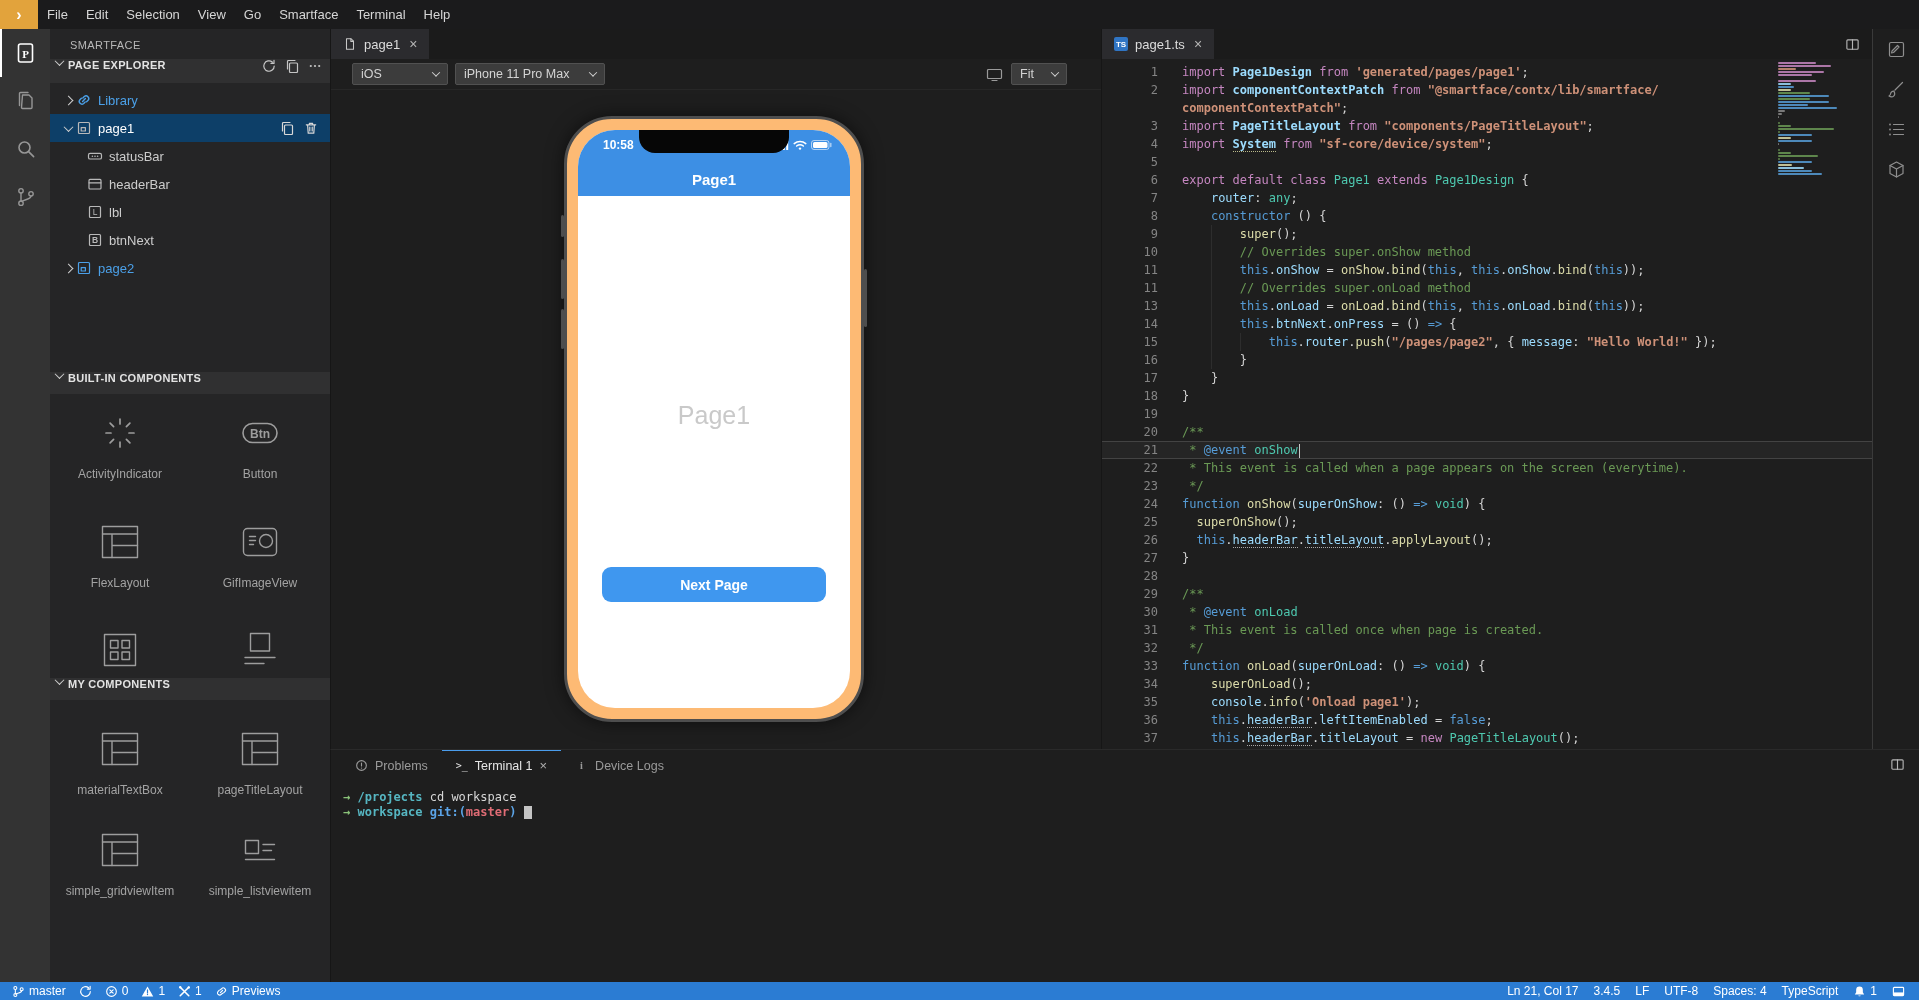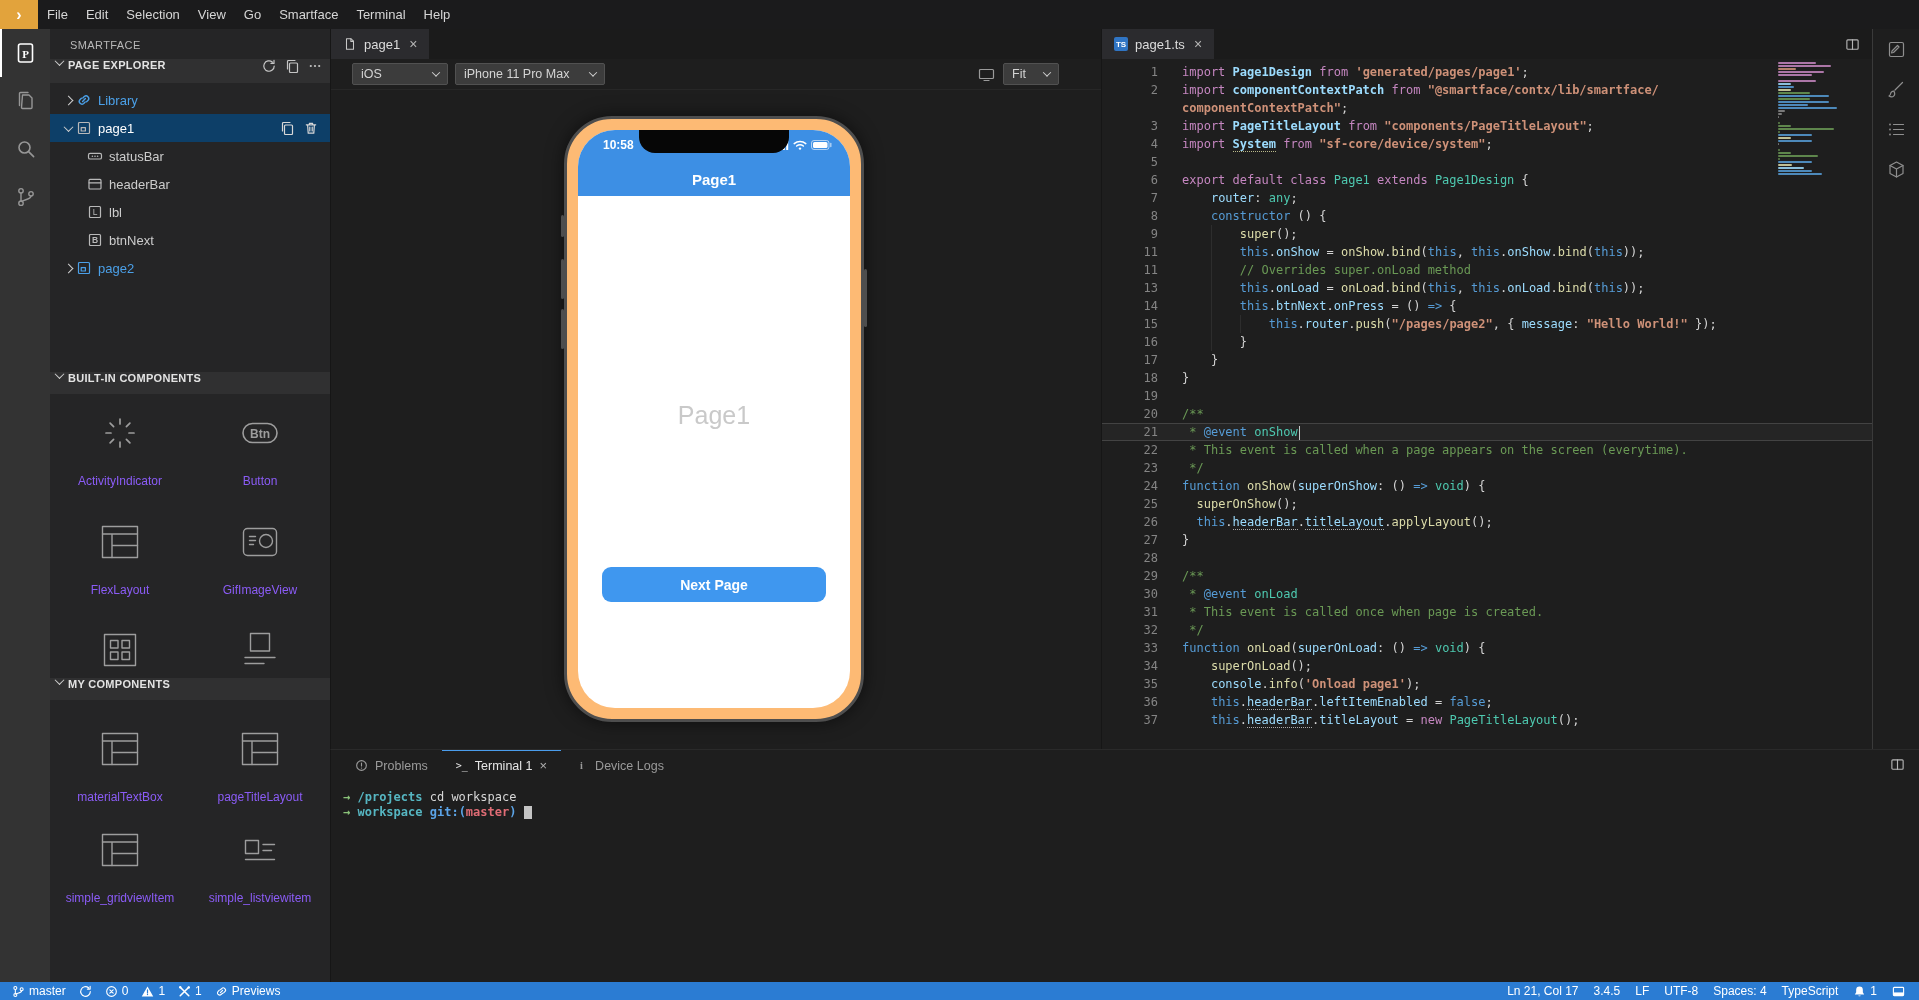--- a/index.html
+++ b/index.html
@@ -41,42 +41,42 @@
 
   .chv { display:inline-block; width:7px; height:7px; border-right:1.4px solid #cfcfcf; border-bottom:1.4px solid #cfcfcf; }
   .chv.r { transform:rotate(-45deg); }
   .chv.d { transform:rotate(45deg) translate(-1px,-1px); }
 
   #bic-grid { position:absolute; left:0; top:365px; width:280px; height:284px; overflow:hidden; }
   #myc-grid { position:absolute; left:0; top:671px; width:280px; }
   .cgrid-row { display:flex; }
   .ccell { width:140px; display:flex; flex-direction:column; align-items:center; cursor:grab; }
   .ccell .icn { width:48px; height:48px; color:#9d9d9d;text-align:center; }
-  .ccell .clabel { margin-top:17px; font-size:12px; color:#8b5cf6; }
+  .ccell .clabel { margin-top:10px; font-size:12px; color:#a3a3a3; }
   .crow-std .ccell { padding-top:15px; height:109px; }
   .crow-clip .ccell { padding-top:14px; height:66px; }
   .crow-my .ccell { padding-top:25px; height:101px; }
 
   
   .tabbar { position:absolute; left:0; top:0; right:0; height:30px; background:#1b1b1b; display:flex; align-items:stretch; }
   .tab { display:flex; align-items:center; gap:7px; padding:0 10px 0 12px; background:#2b2b2e; font-size:13px; color:#dcdcdc; cursor:pointer; }
   .tab .icn { width:14px; height:14px; color:#c8c8c8; }
   .tab .close { color:#b5b5b5; font-size:14px; line-height:1; padding:1px 2px; }
   .tsb { width:14px; height:14px; background:#3075c4; color:#fff; font-size:8px; font-weight:bold; display:flex; align-items:center; justify-content:center; border-radius:2px; }
   .tabbar .bar-acts { margin-left:auto; display:flex; align-items:center; padding-right:12px; color:#b5b5b5; }
   .bar-acts .icn { width:15px; height:15px; cursor:pointer; }
 
   
   #centerpanel { position:absolute; left:330px; top:29px; width:771px; height:720px; background:#1e1e1e; border-left:1px solid #161616; }
   #preview-toolbar { position:absolute; left:0; top:30px; width:100%; height:31px; display:flex; align-items:center; padding:0 26px 0 21px; border-bottom:1px solid #272727; }
   .select { height:22px; background:#3c3c3c; border:1px solid #515151; border-radius:2px; display:flex; align-items:center; padding:0 8px; font-size:12.5px; color:#d4d4d4; cursor:pointer; margin-right:7px; }
   .select .chv { width:6px; height:6px; margin-left:auto; border-color:#cfcfcf; }
   .select.w-os { width:96px; }
   .select.w-dev { width:150px; }
-  .select.w-fit { width:56px; margin-right:16px; }
+  .select.w-fit { width:56px; margin-right:8px; }
   #preview-toolbar .right { margin-left:auto; display:flex; align-items:center; gap:8px; }
   #preview-toolbar .right .icn { width:17px; height:15px; color:#9a9a9a; cursor:pointer; }
 
   #canvas { position:absolute; left:0; top:61px; width:100%; bottom:0; }
   #phone { position:absolute; left:233px; top:26px; width:300px; height:606px; background:#fdba74; border:3px solid #4e4e4e; border-radius:48px; box-shadow:0 0 18px rgba(0,0,0,.55); }
   .nub { position:absolute; background:#4e4e4e; border-radius:2px; }
   #phone .p-screen { position:absolute; left:11px; top:11px; right:11px; bottom:11px; background:#ffffff; border-radius:37px; overflow:hidden; }
   .p-status { position:relative; height:32px; }
   .p-nav { height:34px; display:flex; align-items:center; justify-content:center; color:#fff; font-size:15px; font-weight:bold; }
   .p-notch { position:absolute; left:50%; transform:translateX(-50%); top:0; width:150px; height:23px; background:#060606; border-radius:0 0 16px 16px; }
@@ -554,20 +554,25 @@
           <span class="ln">7</span>
           <span class="lt"><span class="tk-pl">    </span><span class="tk-id">router</span><span class="tk-pl">: </span><span class="tk-ty">any</span><span class="tk-pl">;</span></span>
         </div>
         <div class="cl">
           <span class="ln">8</span>
           <span class="lt"><span class="tk-pl">    </span><span class="tk-kb">constructor</span><span class="tk-pl"> () {</span></span>
         </div>
         <div class="cl">
           <span class="ln">9</span>
           <span class="lt"><span class="tk-pl">        </span><span class="tk-fn">super</span><span class="tk-pl">();</span></span>
+          <span class="guide" style="left: 108.8px;"></span>
+        </div>
+        <div class="cl">
+          <span class="ln">10</span>
+          <span class="lt"><span class="tk-pl">        </span><span class="tk-cm">// Overrides super.onShow method</span></span>
           <span class="guide" style="left: 108.8px;"></span>
         </div>
         <div class="cl">
           <span class="ln">11</span>
           <span class="lt"><span class="tk-pl">        </span><span class="tk-kb">this</span><span class="tk-pl">.</span><span class="tk-id">onShow</span><span class="tk-pl"> = </span><span class="tk-fn">onShow</span><span class="tk-pl">.</span><span class="tk-fn">bind</span><span class="tk-pl">(</span><span class="tk-kb">this</span><span class="tk-pl">, </span><span class="tk-kb">this</span><span class="tk-pl">.</span><span class="tk-id">onShow</span><span class="tk-pl">.</span><span class="tk-fn">bind</span><span class="tk-pl">(</span><span class="tk-kb">this</span><span class="tk-pl">));</span></span>
           <span class="guide" style="left: 108.8px;"></span>
         </div>
         <div class="cl">
           <span class="ln">11</span>
           <span class="lt"><span class="tk-pl">        </span><span class="tk-cm">// Overrides super.onLoad method</span></span>

